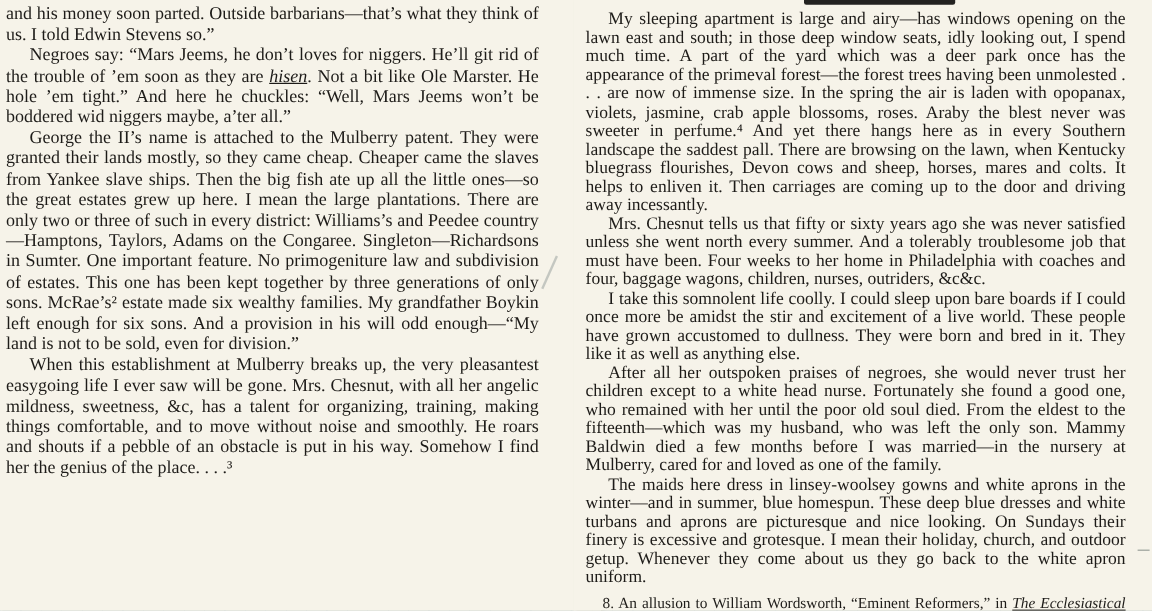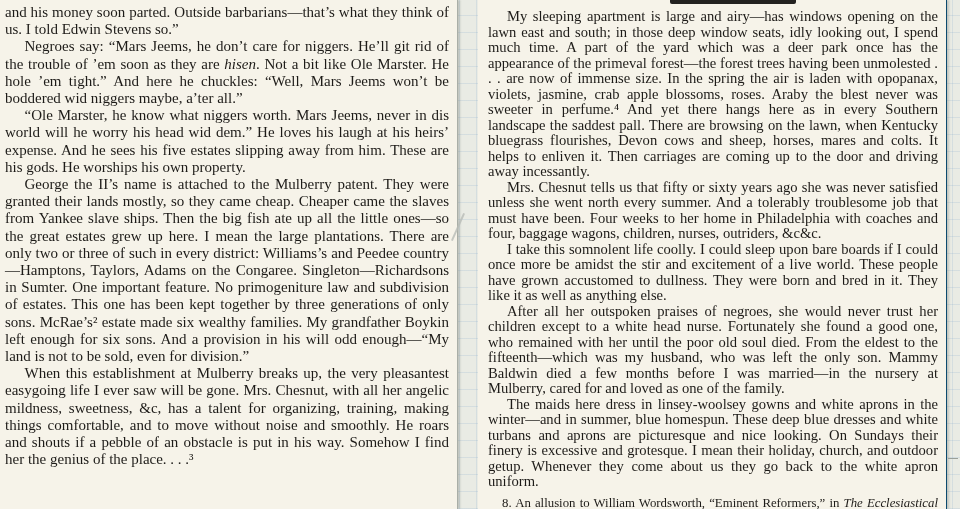--- a/index.html
+++ b/index.html
@@ -8,31 +8,32 @@
     background-color: #e9ebe4;
     background-image:
       repeating-linear-gradient(0deg,  rgba(120,160,200,0.18) 0 1px, transparent 1px 17px),
       repeating-linear-gradient(90deg, rgba(120,160,200,0.18) 0 1px, transparent 1px 17px);
     font-family: "Liberation Serif", "DejaVu Serif", serif;
     color: #1d1b18;
   }
   .page {
     position: absolute; top: 0; height: 509px;
     background: #f6f3e9;
+    padding-left: 44px;
   }
   .page-left  { left: 0;    width: 457px; border-right: 1px solid #a9aea7; box-shadow: 2px 0 2px rgba(120,125,120,0.35); }
   .page-right { left: 478px; width: 468px; border-right: 1px solid #0c4a6e; box-shadow: 2px 0 2px rgba(120,125,120,0.35); }
 
   .col { position: absolute; text-align: justify; }
   .col-left  { left: 5px;  top: 4px; width: 444px; font-size: 15px;   line-height: 17.2px; }
   .col-right { left: 10px; top: 9px; width: 450px; font-size: 14.6px; line-height: 15.5px; }
 
   p.para { margin: 0; }
   p.indent { text-indent: 1.3em; }
-  .it { font-style: italic; }
+  .it { font-style: italic; text-decoration: underline; }
 
   .footnotes { margin-top: 8px; text-align: justify; }
   .col-right .footnotes { font-size: 12.8px; line-height: 15px; margin-top: 6px; }
   p.footnote { margin: 0; text-indent: 1.1em; }
 
   .top-mark {
     position: absolute; left: 192px; top: 0; width: 126px; height: 4px;
     background: #232220; border-radius: 0 0 2px 2px;
   }
   .pencil-mark {
@@ -42,22 +43,21 @@
   .margin-tick {
     position: absolute; left: 948px; top: 458px; width: 10px; height: 1px; background: #9aa09a;
   }
 </style>
 </head>
 <body>
 
 <div class="page page-left">
   <div class="col col-left">
     <p class="para">and his money soon parted. Outside barbarians—that’s what they think of us. I told Edwin Stevens so.”</p>
-    <p class="para indent"><span>Negroes say: “Mars Jeems, he don’t care for niggers. He’ll git rid of the trouble of ’em soon as they are </span><span class="it">hisen</span><span>. Not a bit like Ole Marster. He hole ’em tight.” And here he chuckles: “Well, Mars Jeems won’t be boddered wid niggers maybe, a’ter all.”</span></p>
-    <p class="para indent">“Ole Marster, he know what niggers worth. Mars Jeems, never in dis world will he worry his head wid dem.” He loves his laugh at his heirs’ expense. And he sees his five estates slipping away from him. These are his gods. He worships his own property.</p>
+    <p class="para indent"><span>Negroes say: “Mars Jeems, he don’t loves for niggers. He’ll git rid of the trouble of ’em soon as they are </span><span class="it">hisen</span><span>. Not a bit like Ole Marster. He hole ’em tight.” And here he chuckles: “Well, Mars Jeems won’t be boddered wid niggers maybe, a’ter all.”</span></p>
     <p class="para indent">George the II’s name is attached to the Mulberry patent. They were granted their lands mostly, so they came cheap. Cheaper came the slaves from Yankee slave ships. Then the big fish ate up all the little ones—so the great estates grew up here. I mean the large plantations. There are only two or three of such in every district: Williams’s and Peedee country—Hamptons, Taylors, Adams on the Congaree. Singleton—Richardsons in Sumter. One important feature. No primogeniture law and subdivision of estates. This one has been kept together by three generations of only sons. McRae’s² estate made six wealthy families. My grandfather Boykin left enough for six sons. And a provision in his will odd enough—“My land is not to be sold, even for division.”</p>
     <p class="para indent">When this establishment at Mulberry breaks up, the very pleasantest easygoing life I ever saw will be gone. Mrs. Chesnut, with all her angelic mildness, sweetness, &amp;c, has a talent for organizing, training, making things comfortable, and to move without noise and smoothly. He roars and shouts if a pebble of an obstacle is put in his way. Somehow I find her the genius of the place. . . .³</p>
 
   </div>
 </div>
 
 <div class="page page-right">
   <div class="top-mark"></div>
   <div class="col col-right">
     <p class="para indent">My sleeping apartment is large and airy—has windows opening on the lawn east and south; in those deep window seats, idly looking out, I spend much time. A part of the yard which was a deer park once has the appearance of the primeval forest—the forest trees having been unmolested . . . are now of immense size. In the spring the air is laden with opopanax, violets, jasmine, crab apple blossoms, roses. Araby the blest never was sweeter in perfume.⁴ And yet there hangs here as in every Southern landscape the saddest pall. There are browsing on the lawn, when Kentucky bluegrass flourishes, Devon cows and sheep, horses, mares and colts. It helps to enliven it. Then carriages are coming up to the door and driving away incessantly.</p>

